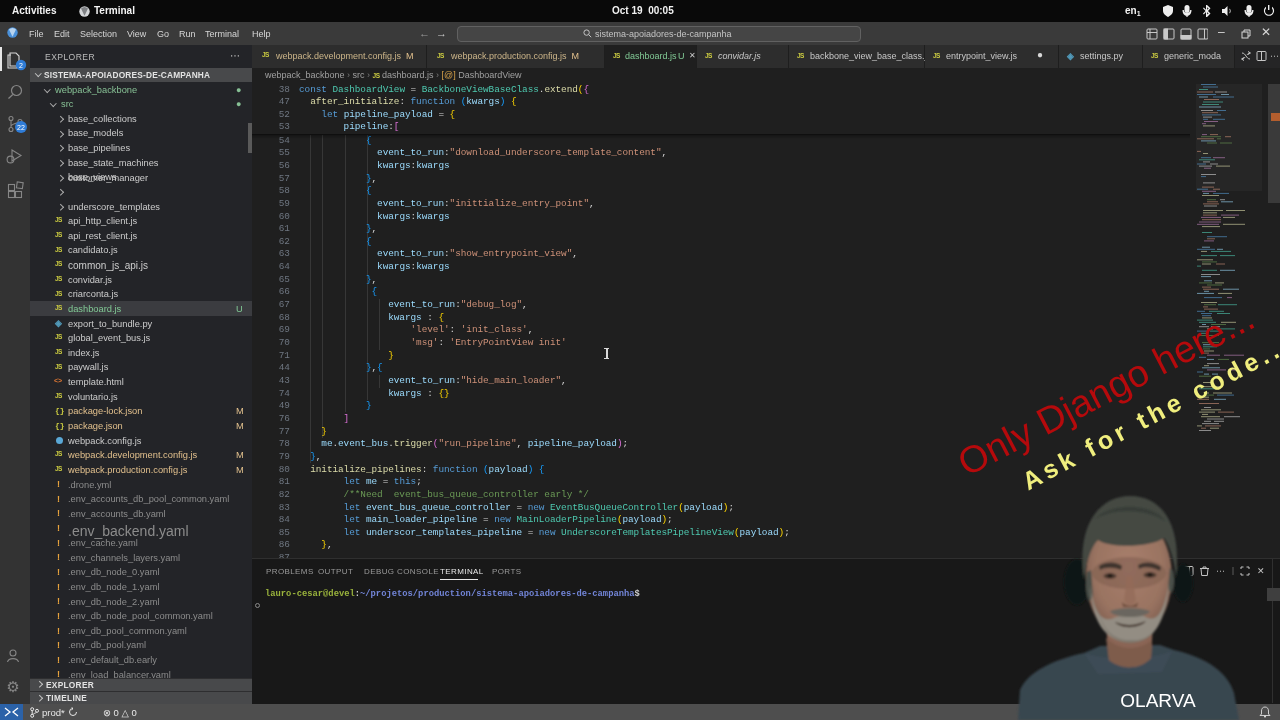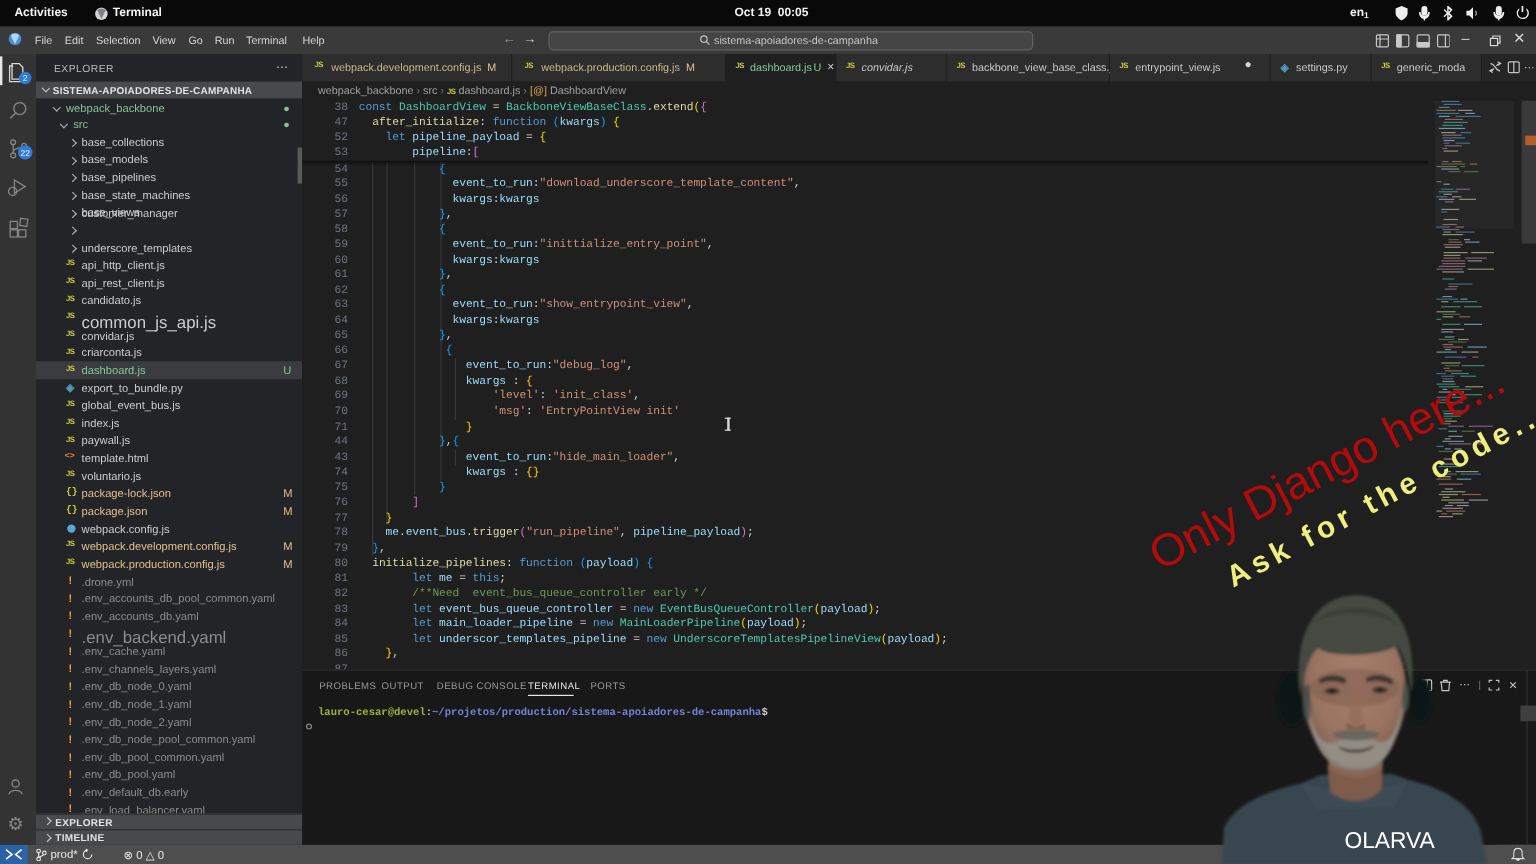--- a/index.html
+++ b/index.html
@@ -150,21 +150,21 @@
 <span style="position:absolute;left:38px;top:128px;color:#cccccc;font-size:9.3px;white-space:nowrap">customer_manager</span>
 <span style="position:absolute;left:28px;top:159.84px;width:4.5px;height:4.5px;border-right:1.2px solid #aaaaaa;border-bottom:1.2px solid #aaaaaa;transform:rotate(-45deg)"></span>
 <span style="position:absolute;left:38px;top:156.54000000000002px;color:#cccccc;font-size:9.3px;white-space:nowrap">underscore_templates</span>
 <span style="position:absolute;left:25px;top:171.37px;color:#cbcb41;font:bold 6.5px 'Liberation Sans',sans-serif;letter-spacing:-0.5px">JS</span>
 <span style="position:absolute;left:38px;top:171.17000000000002px;color:#cccccc;font-size:9.3px;white-space:nowrap">api_http_client.js</span>
 <span style="position:absolute;left:25px;top:186.0px;color:#cbcb41;font:bold 6.5px 'Liberation Sans',sans-serif;letter-spacing:-0.5px">JS</span>
 <span style="position:absolute;left:38px;top:185.8px;color:#cccccc;font-size:9.3px;white-space:nowrap">api_rest_client.js</span>
 <span style="position:absolute;left:25px;top:200.63px;color:#cbcb41;font:bold 6.5px 'Liberation Sans',sans-serif;letter-spacing:-0.5px">JS</span>
 <span style="position:absolute;left:38px;top:200.43px;color:#cccccc;font-size:9.3px;white-space:nowrap">candidato.js</span>
 <span style="position:absolute;left:25px;top:215.26px;color:#cbcb41;font:bold 6.5px 'Liberation Sans',sans-serif;letter-spacing:-0.5px">JS</span>
-<span style="position:absolute;left:38px;top:215.06px;color:#cccccc;font-size:14px;white-space:nowrap">common_js_api.js</span>
+<span style="position:absolute;left:38px;top:215.06px;color:#cccccc;font-size:10px;white-space:nowrap">common_js_api.js</span>
 <span style="position:absolute;left:25px;top:229.89px;color:#cbcb41;font:bold 6.5px 'Liberation Sans',sans-serif;letter-spacing:-0.5px">JS</span>
 <span style="position:absolute;left:38px;top:229.69px;color:#cccccc;font-size:9.3px;white-space:nowrap">convidar.js</span>
 <span style="position:absolute;left:25px;top:244.52px;color:#cbcb41;font:bold 6.5px 'Liberation Sans',sans-serif;letter-spacing:-0.5px">JS</span>
 <span style="position:absolute;left:38px;top:244.32000000000002px;color:#cccccc;font-size:9.3px;white-space:nowrap">criarconta.js</span>
 <div style="position:absolute;left:0;top:256.45000000000005px;width:222px;height:14.63px;background:#3b3c40"></div>
 <span style="position:absolute;left:25px;top:259.15000000000003px;color:#cbcb41;font:bold 6.5px 'Liberation Sans',sans-serif;letter-spacing:-0.5px">JS</span>
 <span style="position:absolute;left:38px;top:258.95000000000005px;color:#81c995;font-size:9.3px;white-space:nowrap">dashboard.js</span>
 <span style="position:absolute;left:206px;top:258.95000000000005px;color:#81c995;font-size:9.3px">U</span>
 <span style="position:absolute;left:25px;top:273.28000000000003px;color:#519aba;font:bold 9px 'Liberation Sans'">◈</span>
 <span style="position:absolute;left:38px;top:273.58000000000004px;color:#cccccc;font-size:9.3px;white-space:nowrap">export_to_bundle.py</span>
@@ -301,21 +301,21 @@
 <div class="crow" style="top:273.8px"><span class="lnum">65</span><span class="ctext">&nbsp;&nbsp;&nbsp;&nbsp;&nbsp;&nbsp;&nbsp;&nbsp;&nbsp;&nbsp;&nbsp;&nbsp;<span style="color:#179fff">}</span><span style="color:#d4d4d4">,</span></span></div>
 <div class="crow" style="top:286.4px"><span class="lnum">66</span><span class="ctext">&nbsp;&nbsp;&nbsp;&nbsp;&nbsp;&nbsp;&nbsp;&nbsp;&nbsp;&nbsp;&nbsp;&nbsp;&nbsp;<span style="color:#179fff">{</span></span></div>
 <div class="crow" style="top:299.1px"><span class="lnum">67</span><span class="ctext">&nbsp;&nbsp;&nbsp;&nbsp;&nbsp;&nbsp;&nbsp;&nbsp;&nbsp;&nbsp;&nbsp;&nbsp;&nbsp;&nbsp;&nbsp;&nbsp;<span style="color:#9cdcfe">event_to_run</span><span style="color:#d4d4d4">:</span><span style="color:#ce9178">"debug_log"</span><span style="color:#d4d4d4">,</span></span></div>
 <div class="crow" style="top:311.7px"><span class="lnum">68</span><span class="ctext">&nbsp;&nbsp;&nbsp;&nbsp;&nbsp;&nbsp;&nbsp;&nbsp;&nbsp;&nbsp;&nbsp;&nbsp;&nbsp;&nbsp;&nbsp;&nbsp;<span style="color:#9cdcfe">kwargs</span><span style="color:#d4d4d4"> : </span><span style="color:#ffd700">{</span></span></div>
 <div class="crow" style="top:324.4px"><span class="lnum">69</span><span class="ctext">&nbsp;&nbsp;&nbsp;&nbsp;&nbsp;&nbsp;&nbsp;&nbsp;&nbsp;&nbsp;&nbsp;&nbsp;&nbsp;&nbsp;&nbsp;&nbsp;&nbsp;&nbsp;&nbsp;&nbsp;<span style="color:#ce9178">'level'</span><span style="color:#d4d4d4">: </span><span style="color:#ce9178">'init_class'</span><span style="color:#d4d4d4">,</span></span></div>
 <div class="crow" style="top:337.0px"><span class="lnum">70</span><span class="ctext">&nbsp;&nbsp;&nbsp;&nbsp;&nbsp;&nbsp;&nbsp;&nbsp;&nbsp;&nbsp;&nbsp;&nbsp;&nbsp;&nbsp;&nbsp;&nbsp;&nbsp;&nbsp;&nbsp;&nbsp;<span style="color:#ce9178">'msg'</span><span style="color:#d4d4d4">: </span><span style="color:#ce9178">'EntryPointView init'</span></span></div>
 <div class="crow" style="top:349.6px"><span class="lnum">71</span><span class="ctext">&nbsp;&nbsp;&nbsp;&nbsp;&nbsp;&nbsp;&nbsp;&nbsp;&nbsp;&nbsp;&nbsp;&nbsp;&nbsp;&nbsp;&nbsp;&nbsp;<span style="color:#ffd700">}</span></span></div>
 <div class="crow" style="top:362.3px"><span class="lnum">44</span><span class="ctext">&nbsp;&nbsp;&nbsp;&nbsp;&nbsp;&nbsp;&nbsp;&nbsp;&nbsp;&nbsp;&nbsp;&nbsp;<span style="color:#179fff">}</span><span style="color:#d4d4d4">,</span><span style="color:#179fff">{</span></span></div>
 <div class="crow" style="top:374.9px"><span class="lnum">43</span><span class="ctext">&nbsp;&nbsp;&nbsp;&nbsp;&nbsp;&nbsp;&nbsp;&nbsp;&nbsp;&nbsp;&nbsp;&nbsp;&nbsp;&nbsp;&nbsp;&nbsp;<span style="color:#9cdcfe">event_to_run</span><span style="color:#d4d4d4">:</span><span style="color:#ce9178">"hide_main_loader"</span><span style="color:#d4d4d4">,</span></span></div>
 <div class="crow" style="top:387.6px"><span class="lnum">74</span><span class="ctext">&nbsp;&nbsp;&nbsp;&nbsp;&nbsp;&nbsp;&nbsp;&nbsp;&nbsp;&nbsp;&nbsp;&nbsp;&nbsp;&nbsp;&nbsp;&nbsp;<span style="color:#9cdcfe">kwargs</span><span style="color:#d4d4d4"> : </span><span style="color:#ffd700">{}</span></span></div>
-<div class="crow" style="top:400.2px"><span class="lnum">75</span><span class="ctext">&nbsp;&nbsp;&nbsp;&nbsp;&nbsp;&nbsp;&nbsp;&nbsp;&nbsp;&nbsp;&nbsp;&nbsp;<span style="color:#179fff">}</span></span></div>
+<div class="crow" style="top:400.2px"><span class="lnum">49</span><span class="ctext">&nbsp;&nbsp;&nbsp;&nbsp;&nbsp;&nbsp;&nbsp;&nbsp;&nbsp;&nbsp;&nbsp;&nbsp;<span style="color:#179fff">}</span></span></div>
 <div class="crow" style="top:412.9px"><span class="lnum">76</span><span class="ctext">&nbsp;&nbsp;&nbsp;&nbsp;&nbsp;&nbsp;&nbsp;&nbsp;<span style="color:#da70d6">]</span></span></div>
 <div class="crow" style="top:425.5px"><span class="lnum">77</span><span class="ctext">&nbsp;&nbsp;&nbsp;&nbsp;<span style="color:#ffd700">}</span></span></div>
 <div class="crow" style="top:438.2px"><span class="lnum">78</span><span class="ctext">&nbsp;&nbsp;&nbsp;&nbsp;<span style="color:#9cdcfe">me</span><span style="color:#d4d4d4">.</span><span style="color:#9cdcfe">event_bus</span><span style="color:#d4d4d4">.</span><span style="color:#dcdcaa">trigger</span><span style="color:#da70d6">(</span><span style="color:#ce9178">"run_pipeline"</span><span style="color:#d4d4d4">, </span><span style="color:#9cdcfe">pipeline_payload</span><span style="color:#da70d6">)</span><span style="color:#d4d4d4">;</span></span></div>
 <div class="crow" style="top:450.9px"><span class="lnum">79</span><span class="ctext">&nbsp;&nbsp;<span style="color:#179fff">}</span><span style="color:#d4d4d4">,</span></span></div>
 <div class="crow" style="top:463.5px"><span class="lnum">80</span><span class="ctext">&nbsp;&nbsp;<span style="color:#dcdcaa">initialize_pipelines</span><span style="color:#d4d4d4">: </span><span style="color:#569cd6">function </span><span style="color:#179fff">(</span><span style="color:#9cdcfe">payload</span><span style="color:#179fff">)</span><span style="color:#179fff"> {</span></span></div>
 <div class="crow" style="top:476.1px"><span class="lnum">81</span><span class="ctext">&nbsp;&nbsp;&nbsp;&nbsp;&nbsp;&nbsp;&nbsp;&nbsp;<span style="color:#569cd6">let </span><span style="color:#9cdcfe">me </span><span style="color:#d4d4d4">= </span><span style="color:#569cd6">this</span><span style="color:#d4d4d4">;</span></span></div>
 <div class="crow" style="top:488.8px"><span class="lnum">82</span><span class="ctext">&nbsp;&nbsp;&nbsp;&nbsp;&nbsp;&nbsp;&nbsp;&nbsp;<span style="color:#6a9955">/**Need  event_bus_queue_controller early */</span></span></div>
 <div class="crow" style="top:501.5px"><span class="lnum">83</span><span class="ctext">&nbsp;&nbsp;&nbsp;&nbsp;&nbsp;&nbsp;&nbsp;&nbsp;<span style="color:#569cd6">let </span><span style="color:#9cdcfe">event_bus_queue_controller </span><span style="color:#d4d4d4">= </span><span style="color:#569cd6">new </span><span style="color:#4ec9b0">EventBusQueueController</span><span style="color:#ffd700">(</span><span style="color:#9cdcfe">payload</span><span style="color:#ffd700">)</span><span style="color:#d4d4d4">;</span></span></div>
 <div class="crow" style="top:514.1px"><span class="lnum">84</span><span class="ctext">&nbsp;&nbsp;&nbsp;&nbsp;&nbsp;&nbsp;&nbsp;&nbsp;<span style="color:#569cd6">let </span><span style="color:#9cdcfe">main_loader_pipeline </span><span style="color:#d4d4d4">= </span><span style="color:#569cd6">new </span><span style="color:#4ec9b0">MainLoaderPipeline</span><span style="color:#ffd700">(</span><span style="color:#9cdcfe">payload</span><span style="color:#ffd700">)</span><span style="color:#d4d4d4">;</span></span></div>
 <div class="crow" style="top:526.8px"><span class="lnum">85</span><span class="ctext">&nbsp;&nbsp;&nbsp;&nbsp;&nbsp;&nbsp;&nbsp;&nbsp;<span style="color:#569cd6">let </span><span style="color:#9cdcfe">underscor_templates_pipeline </span><span style="color:#d4d4d4">= </span><span style="color:#569cd6">new </span><span style="color:#4ec9b0">UnderscoreTemplatesPipelineView</span><span style="color:#ffd700">(</span><span style="color:#9cdcfe">payload</span><span style="color:#ffd700">)</span><span style="color:#d4d4d4">;</span></span></div>

